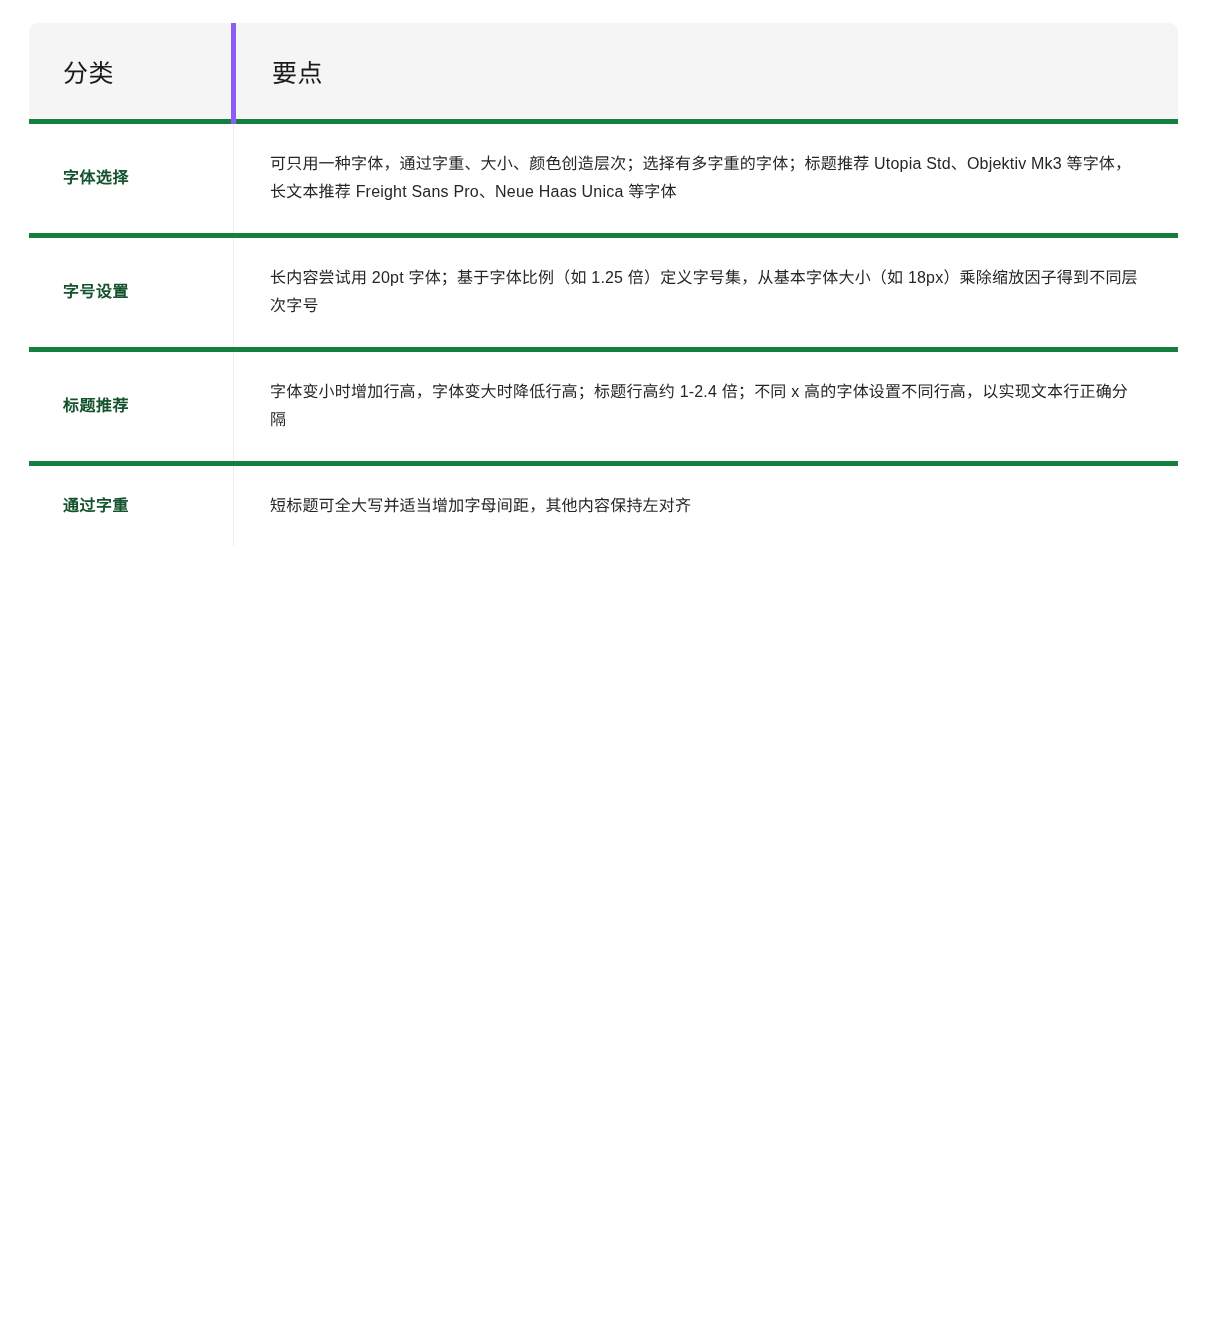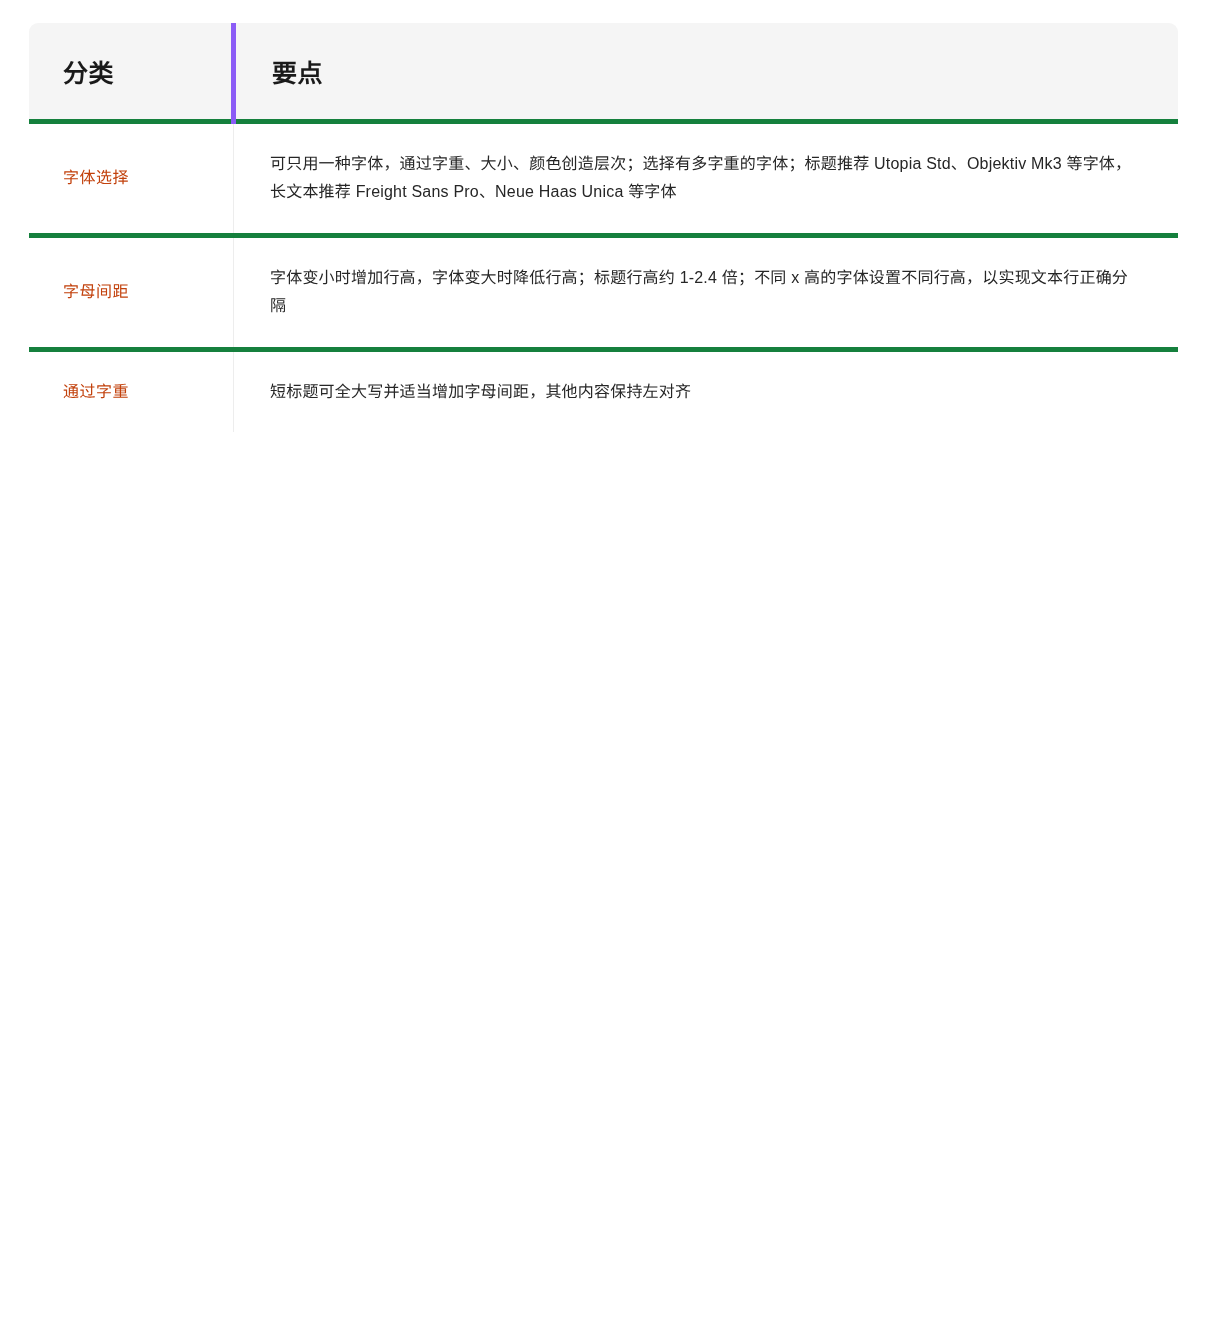--- a/index.html
+++ b/index.html
@@ -27,43 +27,43 @@
     border-radius: 10px;
     overflow: hidden;
   }
   table.typography-table col.col-category { width: 205px; }
   table.typography-table col.col-points { width: 945px; }
 
   thead th {
     background: #f5f5f5;
     text-align: left;
     font-size: 25px;
-    font-weight: 700;
+    font-weight: 400;
     color: #1a1a1a;
     padding: 30px 0 30px 34px;
     border-bottom: 1px solid #e8e8e8;
     vertical-align: middle;
     letter-spacing: 0.5px;
   }
   thead th.th-points {
     border-left: 5px solid #8b5cf6;
     padding-left: 36px;
   }
 
   tbody td {
     border-top: 5px solid #15803d;
     vertical-align: middle;
     font-size: 16px;
     line-height: 1.78;
     color: #262626;
   }
   tbody td.cell-category {
     padding: 26px 10px 26px 34px;
-    color: #c2410c;
-    font-weight: 400;
+    color: #14532d;
+    font-weight: 700;
     letter-spacing: 0.5px;
   }
   tbody td.cell-points {
     border-left: 1px solid #ededed;
     padding: 26px 40px 26px 36px;
     letter-spacing: 0.2px;
   }
   tbody tr:last-child td {
     border-bottom: 1px solid #e8e8e8;
   }
@@ -82,21 +82,25 @@
         <th class="th-category">分类</th>
         <th class="th-points">要点</th>
       </tr>
     </thead>
     <tbody>
       <tr>
         <td class="cell-category">字体选择</td>
         <td class="cell-points">可只用一种字体，通过字重、大小、颜色创造层次；选择有多字重的字体；标题推荐 Utopia Std、Objektiv Mk3 等字体，长文本推荐 Freight Sans Pro、Neue Haas Unica 等字体</td>
       </tr>
       <tr>
-        <td class="cell-category">字母间距</td>
+        <td class="cell-category">字号设置</td>
+        <td class="cell-points">长内容尝试用 20pt 字体；基于字体比例（如 1.25 倍）定义字号集，从基本字体大小（如 18px）乘除缩放因子得到不同层次字号</td>
+      </tr>
+      <tr>
+        <td class="cell-category">标题推荐</td>
         <td class="cell-points">字体变小时增加行高，字体变大时降低行高；标题行高约 1-2.4 倍；不同 x 高的字体设置不同行高，以实现文本行正确分隔</td>
       </tr>
       <tr>
         <td class="cell-category">通过字重</td>
         <td class="cell-points">短标题可全大写并适当增加字母间距，其他内容保持左对齐</td>
       </tr>
     </tbody>
   </table>
 </div>
 

